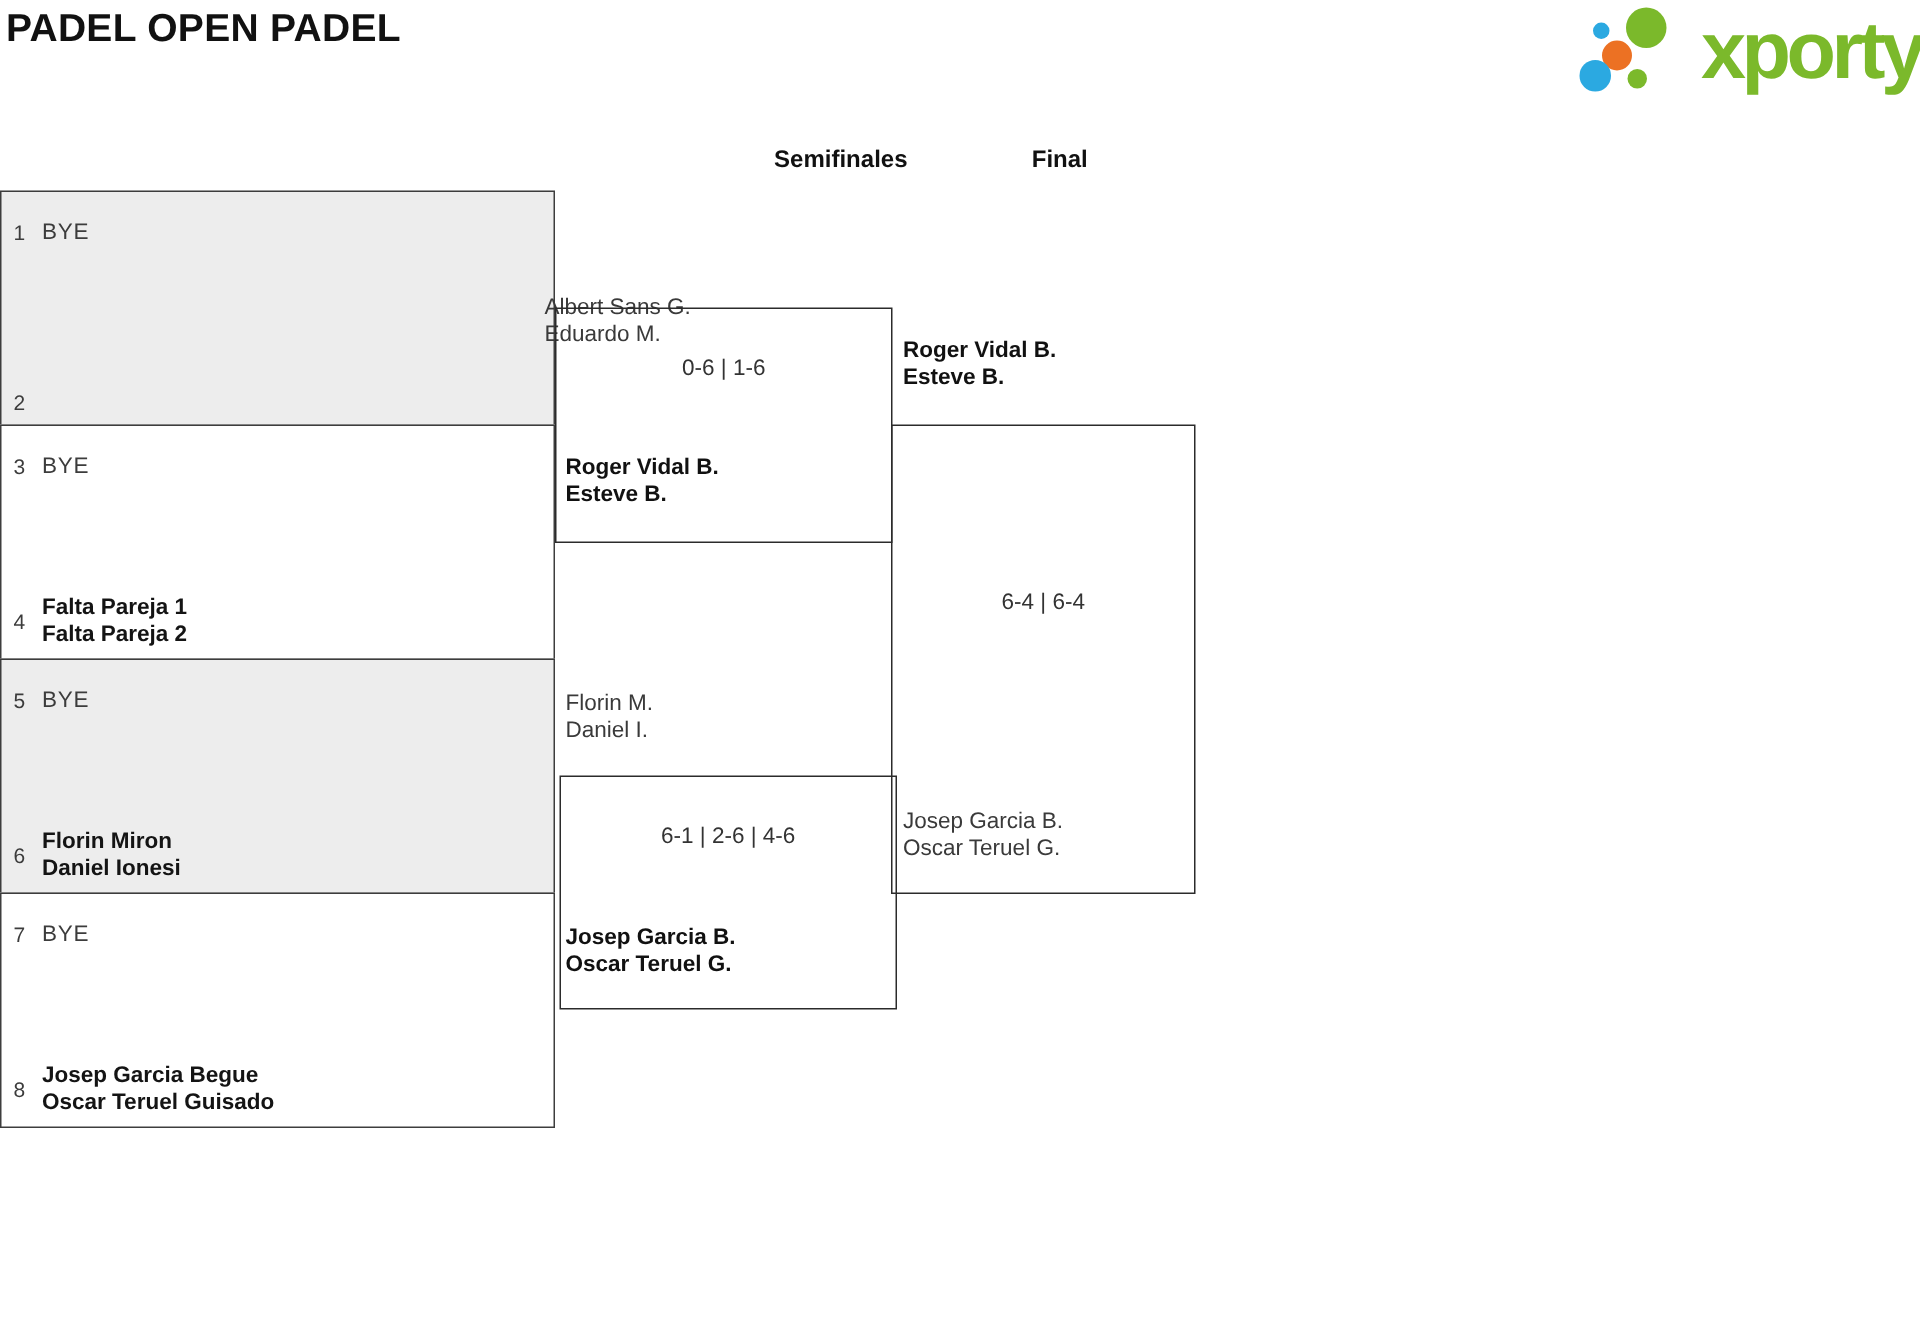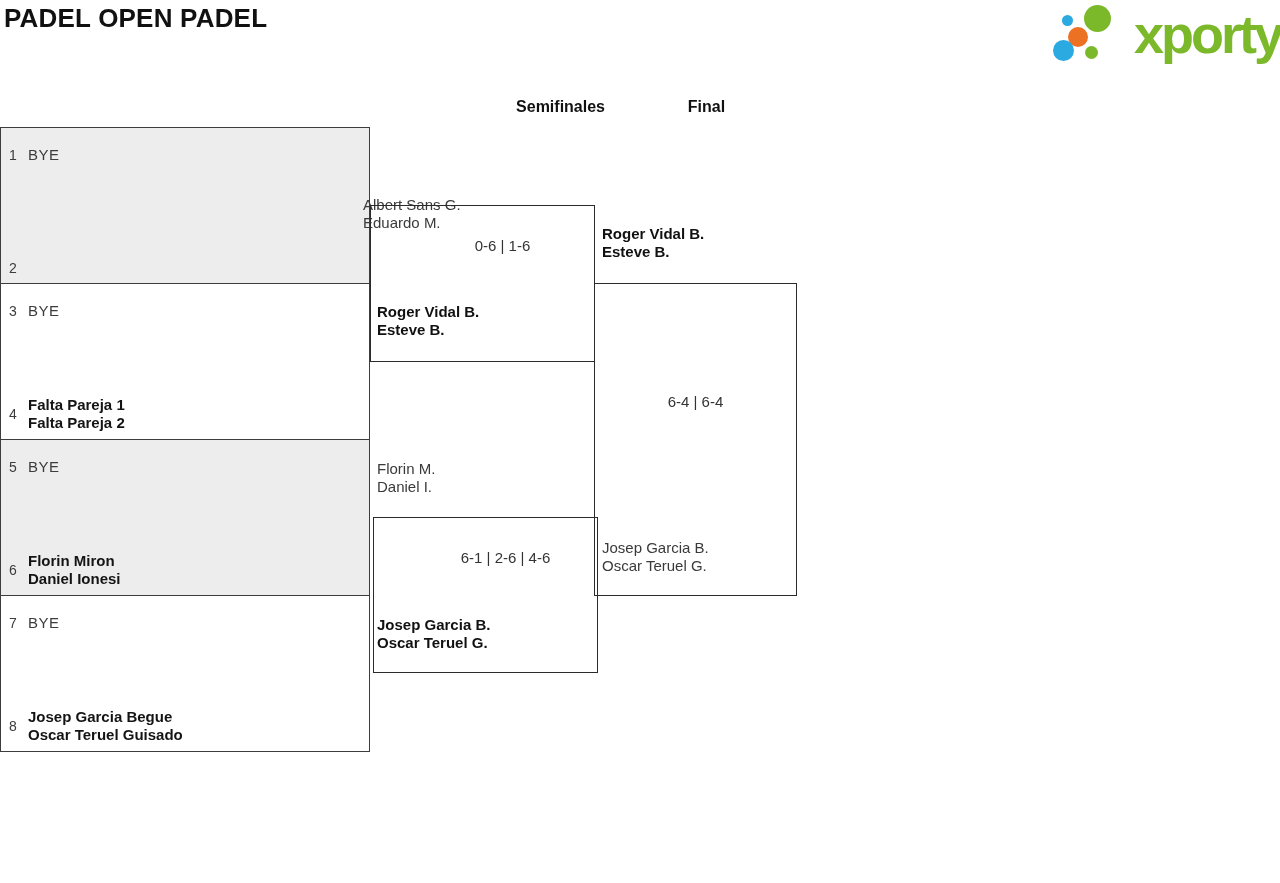--- a/index.html
+++ b/index.html
@@ -69,21 +69,21 @@
     position: absolute; border: 1px solid #2b2b2b; box-sizing: border-box;
     background: transparent;
   }
   .sf1-box  { left: 370px; top: 205px; width: 225px; height: 157px; }
   .sf2-box  { left: 373px; top: 517px; width: 225px; height: 156px; }
   .fin-box  { left: 594px; top: 283px; width: 203px; height: 313px; }
   .score {
     position: absolute; width: 100%; text-align: center;
     font-size: 15px; color: #333; line-height: 18px;
   }
-  .score-sf  { top: 31px; padding-left: 20px; }
+  .score-sf  { top: 31px; }
   .score-fin { top: 109px; }
   .adv-team {
     position: absolute; font-size: 15px; line-height: 18px;
     color: #3a3a3a; font-weight: 400; white-space: nowrap;
   }
   .adv-team.winner { font-weight: 700; color: #111; }
   .sf1-top    { left: 363px; top: 148px; margin-top: 48px; }
   .sf1-bottom { left: 377px; top: 303px; }
   .sf2-top    { left: 377px; top: 460px; }
   .sf2-bottom { left: 377px; top: 616px; }

